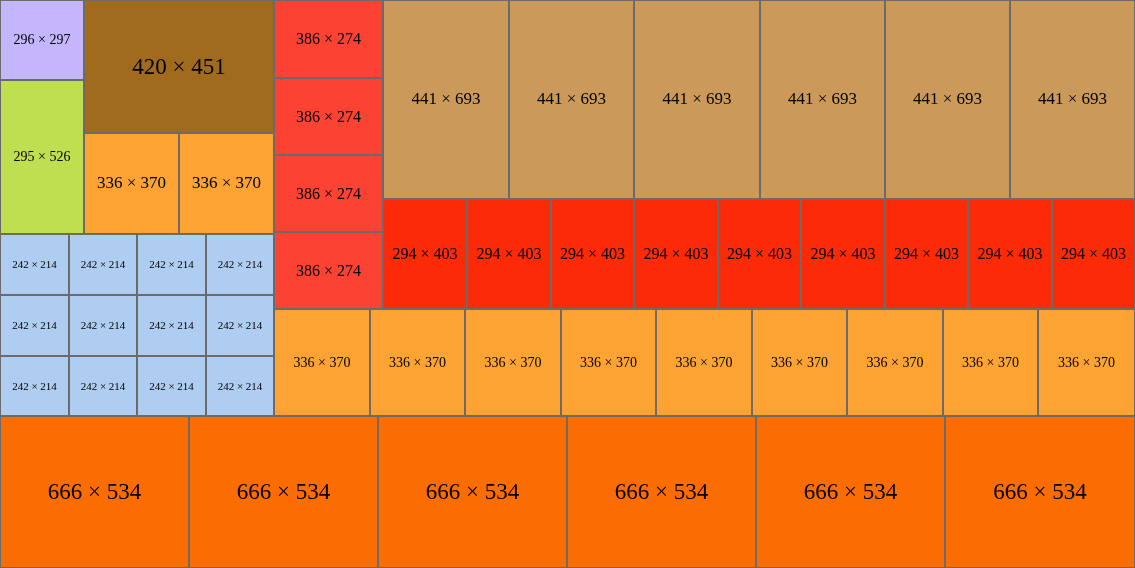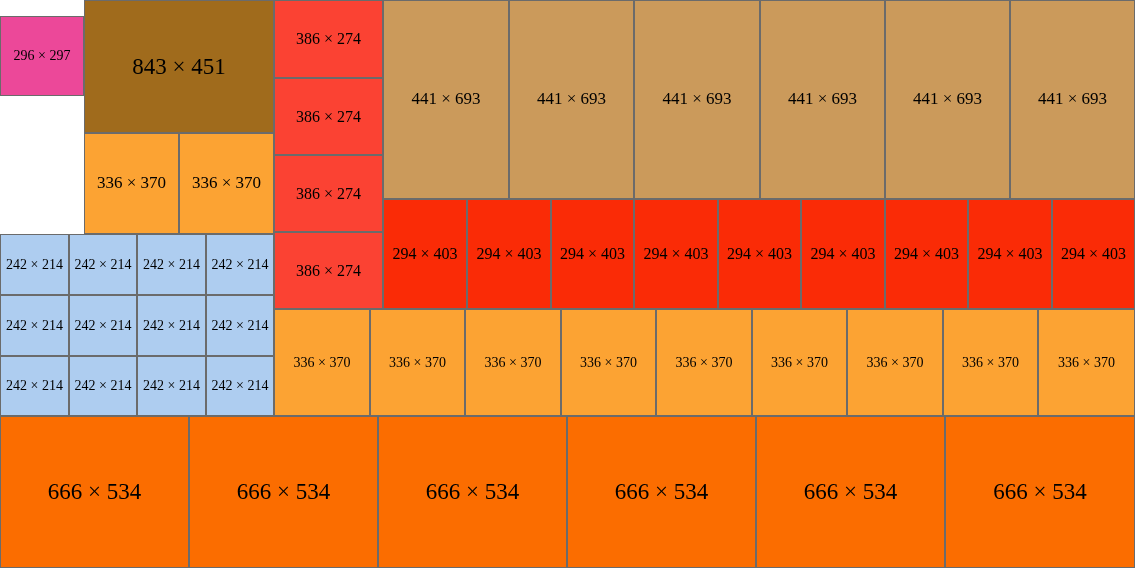--- a/index.html
+++ b/index.html
@@ -29,31 +29,34 @@
   .cell .lbl {
     display: block;
     white-space: nowrap;
   }
   
   .fs-xxl .lbl { font-size: 23px; }
   .fs-xl  .lbl { font-size: 17px; }
   .fs-lg  .lbl { font-size: 17px; }
   .fs-md  .lbl { font-size: 14px; }
   .fs-sm  .lbl { font-size: 16px; }
-  .fs-xs  .lbl { font-size: 14px; }
+  .fs-xs  .lbl { font-size: 11px; }
 </style>
 </head>
 <body>
 
 <div id="treemap" style="width: 1135px; height: 568px; background: rgb(255, 255, 255);">
-    <div class="cell fs-md" style="left: 0px; top: 16px; width: 84px; height: 80px; background: #ec4899; border-color: rgb(107, 107, 107);">
+    <div class="cell fs-md" style="left: 0px; top: 0px; width: 84px; height: 80px; background: #c4b5fd; border-color: rgb(107, 107, 107);">
       <span class="lbl">296 × 297</span>
     </div>
+    <div class="cell fs-md" style="left: 0px; top: 80px; width: 84px; height: 154px; background: rgb(191, 222, 80); border-color: rgb(107, 107, 107);">
+      <span class="lbl">295 × 526</span>
+    </div>
     <div class="cell fs-xxl" style="left: 84px; top: 0px; width: 190px; height: 133px; background: rgb(160, 107, 28); border-color: rgb(107, 107, 107);">
-      <span class="lbl">843 × 451</span>
+      <span class="lbl">420 × 451</span>
     </div>
     <div class="cell fs-lg" style="left: 84px; top: 133px; width: 95px; height: 101px; background: rgb(252, 163, 51); border-color: rgb(107, 107, 107);">
       <span class="lbl">336 × 370</span>
     </div>
     <div class="cell fs-lg" style="left: 179px; top: 133px; width: 95px; height: 101px; background: rgb(252, 163, 51); border-color: rgb(107, 107, 107);">
       <span class="lbl">336 × 370</span>
     </div>
     <div class="cell fs-xs" style="left: 0px; top: 234px; width: 69px; height: 61px; background: rgb(174, 205, 240); border-color: rgb(107, 107, 107);">
       <span class="lbl">242 × 214</span>
     </div>

